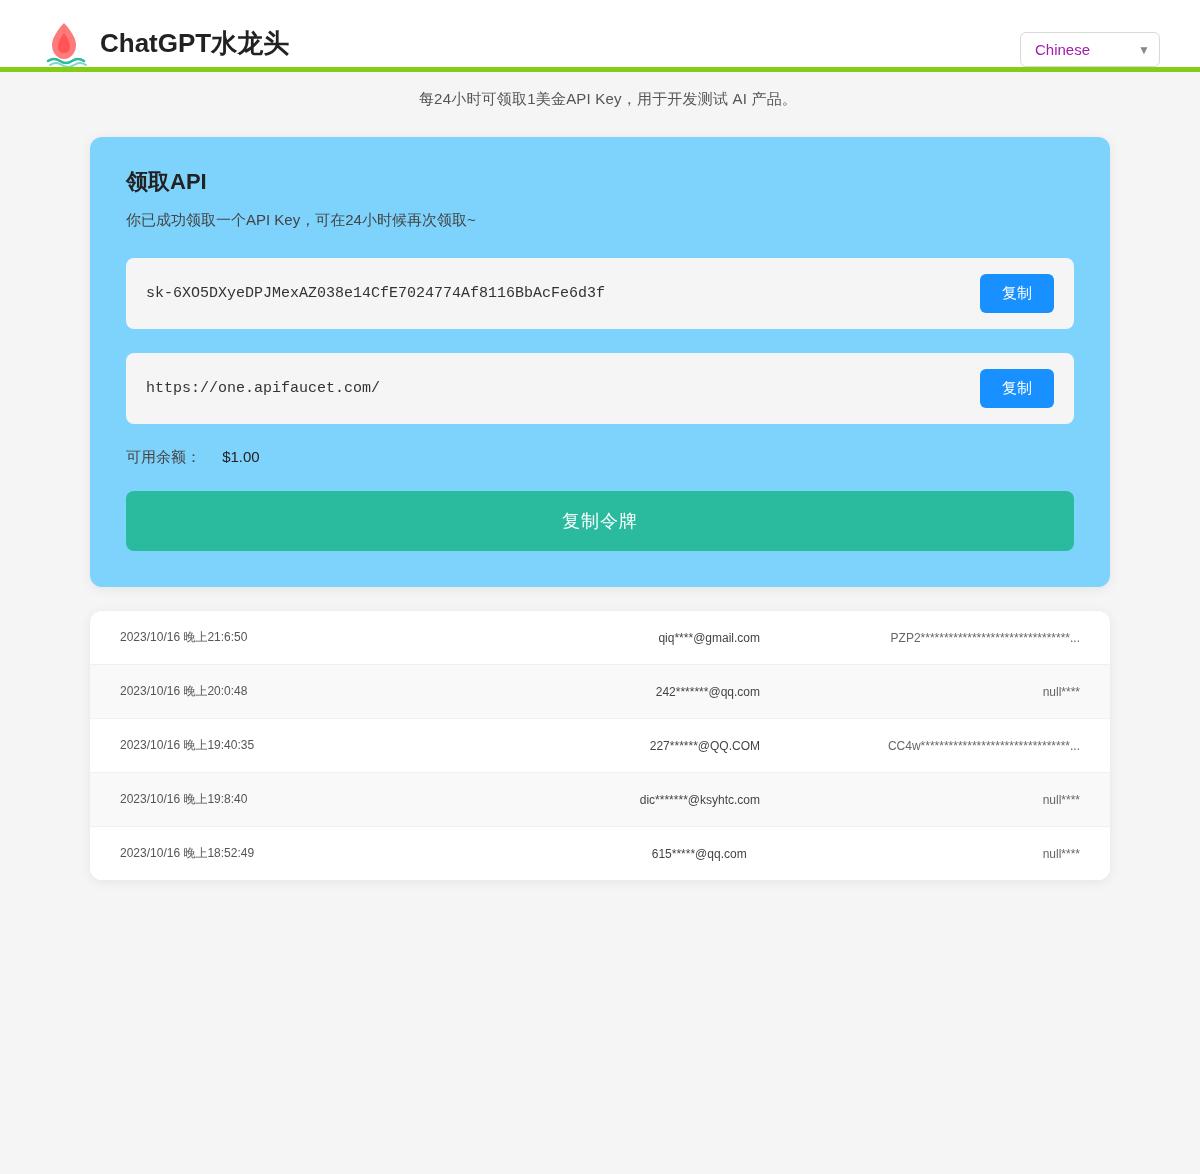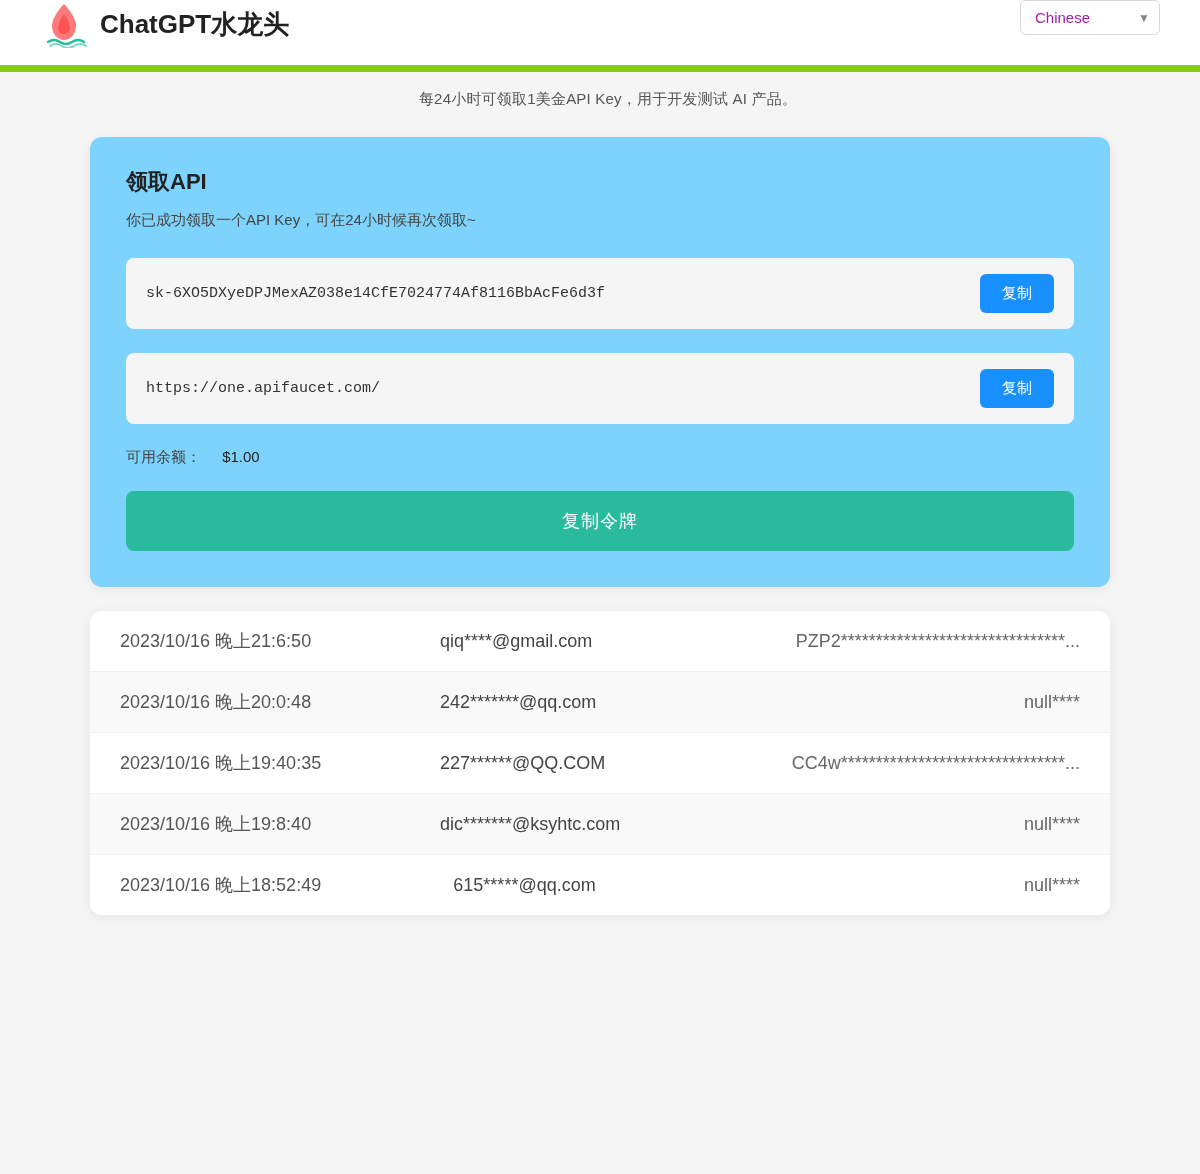--- a/index.html
+++ b/index.html
@@ -5,24 +5,24 @@
     * { box-sizing: border-box; margin: 0; padding: 0; }
     body {
       font-family: -apple-system, BlinkMacSystemFont, 'Segoe UI', 'PingFang SC', 'Microsoft YaHei', sans-serif;
       background: #f5f5f5;
       min-height: 1174px;
     }
 
     
     .header {
       background: #fff;
-      border-bottom: 7px solid #84cc16;
+      border-bottom: 5px solid #84cc16;
       padding: 0 40px;
       display: flex;
-      align-items: flex-start;
+      align-items: flex-end;
       justify-content: space-between;
       height: 72px;
     }
     .logo-area {
       display: flex;
       align-items: center;
       gap: 12px;
     }
     .logo-icon {
       width: 48px;
@@ -167,37 +167,37 @@
     .table-card {
       background: #fff;
       border-radius: 12px;
       box-shadow: 0 2px 12px rgba(0,0,0,0.07);
       overflow: hidden;
     }
     .table-row {
       display: grid;
       grid-template-columns: 1fr 1fr 1fr;
       padding: 18px 30px;
-      font-size: 18px;
+      font-size: 12px;
       color: #444;
       border-bottom: 1px solid #f0f0f0;
       align-items: center;
     }
     .table-row:last-child {
       border-bottom: none;
       gap: 40px;
     }
     .table-row:nth-child(even) {
       background: #f9f9f9;
     }
     .table-row:nth-child(odd) {
       background: #fff;
     }
     .col-date { color: #555; }
-    .col-email { text-align: left; }
+    .col-email { text-align: right; }
     .col-key { text-align: right; color: #666; word-break: break-all; }
 
     
     .header-bg {
       background-image: radial-gradient(circle, #ccc 1px, transparent 1px);
       background-size: 20px 20px;
       background-color: #f5f5f5;
       padding-bottom: 4px;
     }
   </style>

